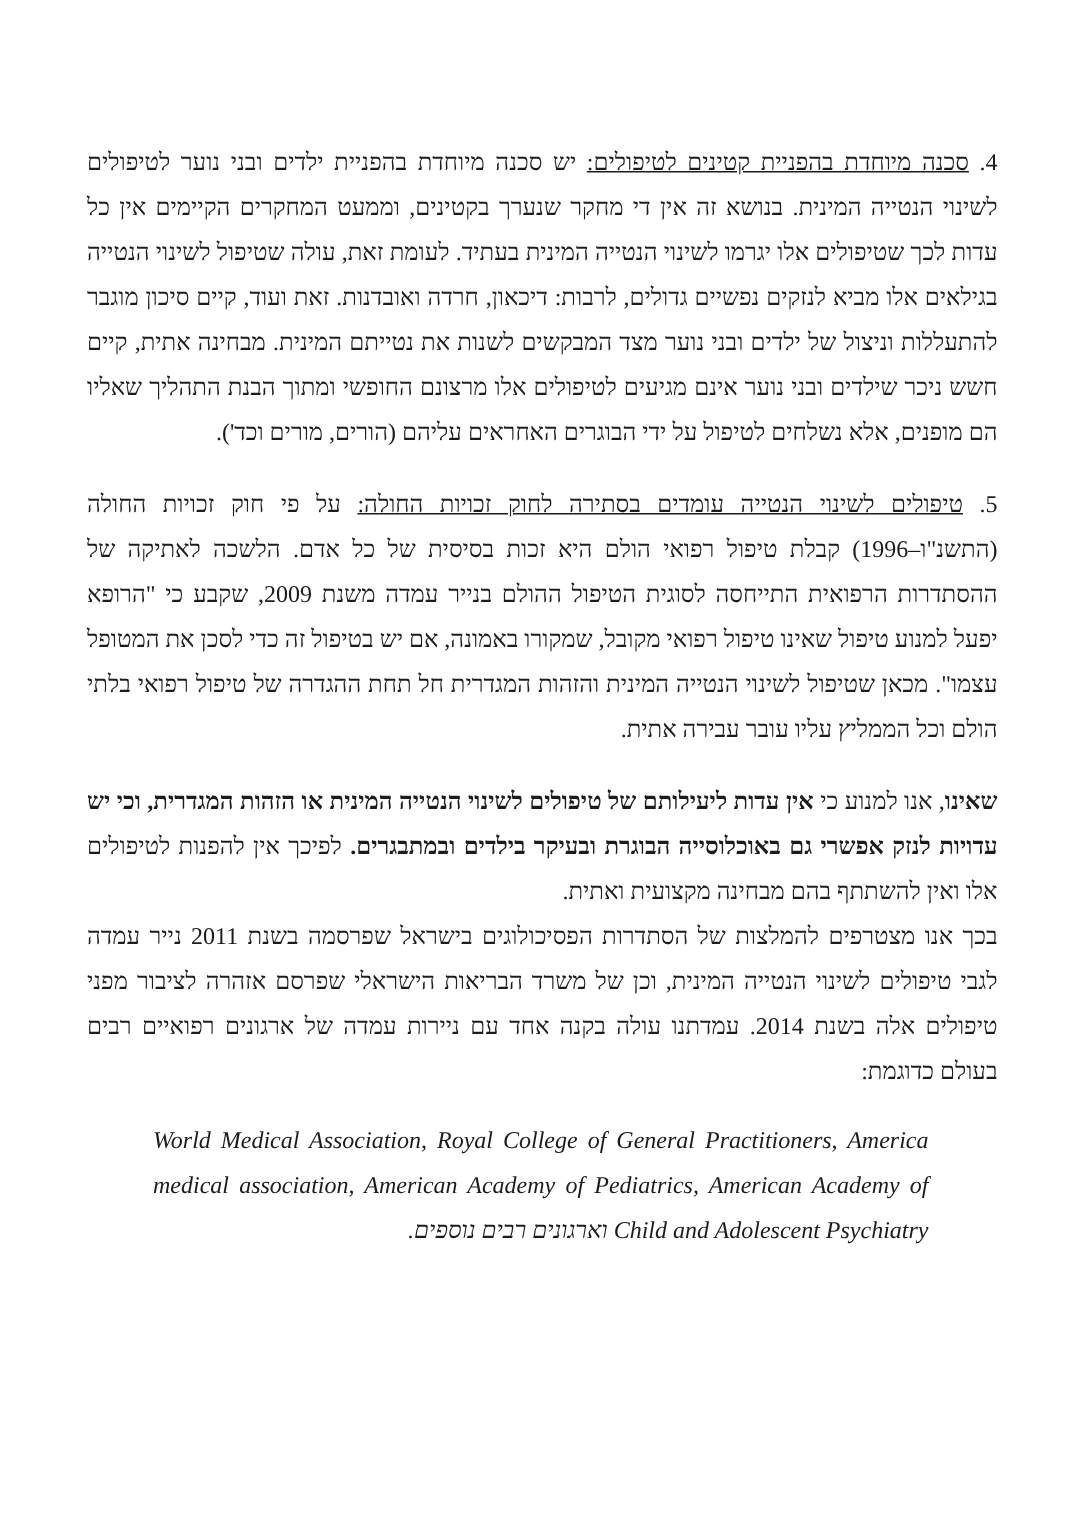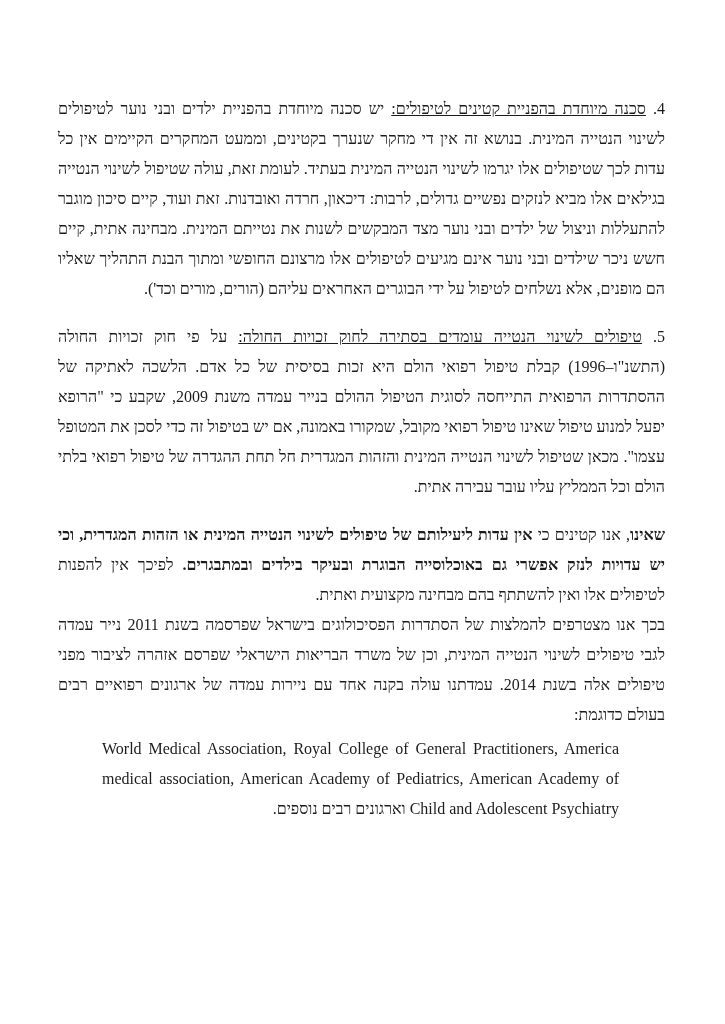--- a/index.html
+++ b/index.html
@@ -30,40 +30,41 @@
   .para.tight {
     margin-bottom: 0;
   }
   .heading-underline {
     text-decoration: underline;
   }
   .bold {
     font-weight: bold;
   }
   .orgs-block {
-    margin: 4px 46px 0 44px;
+    margin: 16px 46px 0 44px;
     text-align: justify;
     text-justify: inter-word;
+    font-style: italic;
   }
 </style>
 </head>
 <body>
 
 <div class="page">
 
   <p class="para">
     <span>4. </span><span class="heading-underline">סכנה מיוחדת בהפניית קטינים לטיפולים:</span><span> יש סכנה מיוחדת בהפניית ילדים ובני נוער לטיפולים לשינוי הנטייה המינית. בנושא זה אין די מחקר שנערך בקטינים, וממעט המחקרים הקיימים אין כל עדות לכך שטיפולים אלו יגרמו לשינוי הנטייה המינית בעתיד. לעומת זאת, עולה שטיפול לשינוי הנטייה בגילאים אלו מביא לנזקים נפשיים גדולים, לרבות: דיכאון, חרדה ואובדנות. זאת ועוד, קיים סיכון מוגבר להתעללות וניצול של ילדים ובני נוער מצד המבקשים לשנות את נטייתם המינית. מבחינה אתית, קיים חשש ניכר שילדים ובני נוער אינם מגיעים לטיפולים אלו מרצונם החופשי ומתוך הבנת התהליך שאליו הם מופנים, אלא נשלחים לטיפול על ידי הבוגרים האחראים עליהם (הורים, מורים וכד').</span>
   </p>
 
   <p class="para">
     <span>5. </span><span class="heading-underline">טיפולים לשינוי הנטייה עומדים בסתירה לחוק זכויות החולה:</span><span> על פי חוק זכויות החולה (התשנ"ו–1996) קבלת טיפול רפואי הולם היא זכות בסיסית של כל אדם. הלשכה לאתיקה של ההסתדרות הרפואית התייחסה לסוגית הטיפול ההולם בנייר עמדה משנת 2009, שקבע כי "הרופא יפעל למנוע טיפול שאינו טיפול רפואי מקובל, שמקורו באמונה, אם יש בטיפול זה כדי לסכן את המטופל עצמו". מכאן שטיפול לשינוי הנטייה המינית והזהות המגדרית חל תחת ההגדרה של טיפול רפואי בלתי הולם וכל הממליץ עליו עובר עבירה אתית.</span>
   </p>
 
   <p class="para tight">
-    <span class="bold">שאינו</span><span>, אנו קטינים כי </span><span class="bold">אין עדות ליעילותם של טיפולים לשינוי הנטייה המינית או הזהות המגדרית, וכי יש עדויות לנזק אפשרי גם באוכלוסייה הבוגרת ובעיקר בילדים ובמתבגרים.</span><span> לפיכך אין להפנות לטיפולים אלו ואין להשתתף בהם מבחינה מקצועית ואתית.</span>
+    <span class="bold">שאינו</span><span>, אנו למנוע כי </span><span class="bold">אין עדות ליעילותם של טיפולים לשינוי הנטייה המינית או הזהות המגדרית, וכי יש עדויות לנזק אפשרי גם באוכלוסייה הבוגרת ובעיקר בילדים ובמתבגרים.</span><span> לפיכך אין להפנות לטיפולים אלו ואין להשתתף בהם מבחינה מקצועית ואתית.</span>
   </p>
 
   <p class="para tight">
     <span>בכך אנו מצטרפים להמלצות של הסתדרות הפסיכולוגים בישראל שפרסמה בשנת 2011 נייר עמדה לגבי טיפולים לשינוי הנטייה המינית, וכן של משרד הבריאות הישראלי שפרסם אזהרה לציבור מפני טיפולים אלה בשנת 2014. עמדתנו עולה בקנה אחד עם ניירות עמדה של ארגונים רפואיים רבים בעולם כדוגמת:</span>
   </p>
 
   <p class="para orgs-block tight">
     <span>World Medical Association, Royal College of General Practitioners, America medical association, American Academy of Pediatrics, American Academy of Child and Adolescent Psychiatry וארגונים רבים נוספים.</span>
   </p>
 

